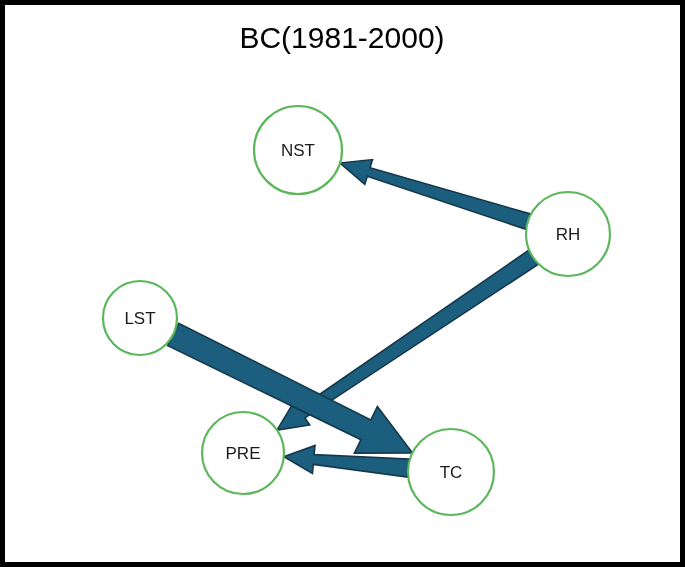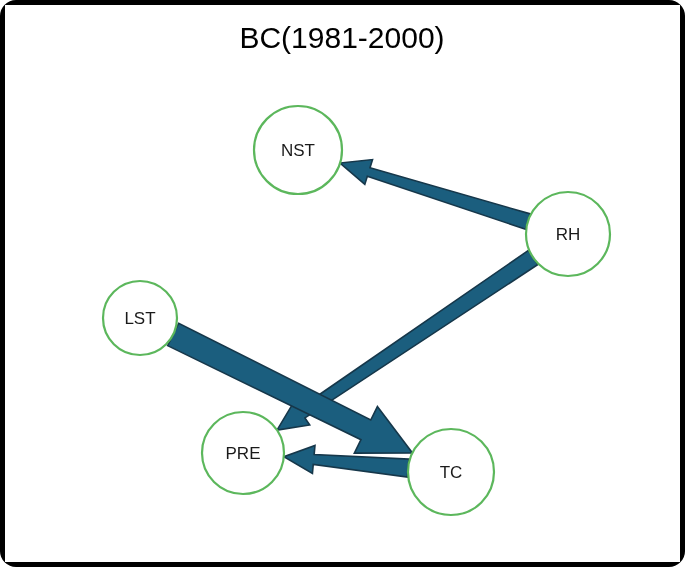--- a/index.html
+++ b/index.html
@@ -11,21 +11,20 @@
   body {
     font-family: "Liberation Sans", sans-serif;
   }
   #figure-root {
     position: relative;
     width: 685px;
     height: 567px;
     background: #ffffff;
     box-sizing: border-box;
     overflow: hidden;
-    border-radius: 16px;
   }
   #figure-frame {
     position: absolute;
     left: 0;
     top: 0;
     width: 685px;
     height: 567px;
     box-sizing: border-box;
     border: 5px solid #000000;
     background: #ffffff;

